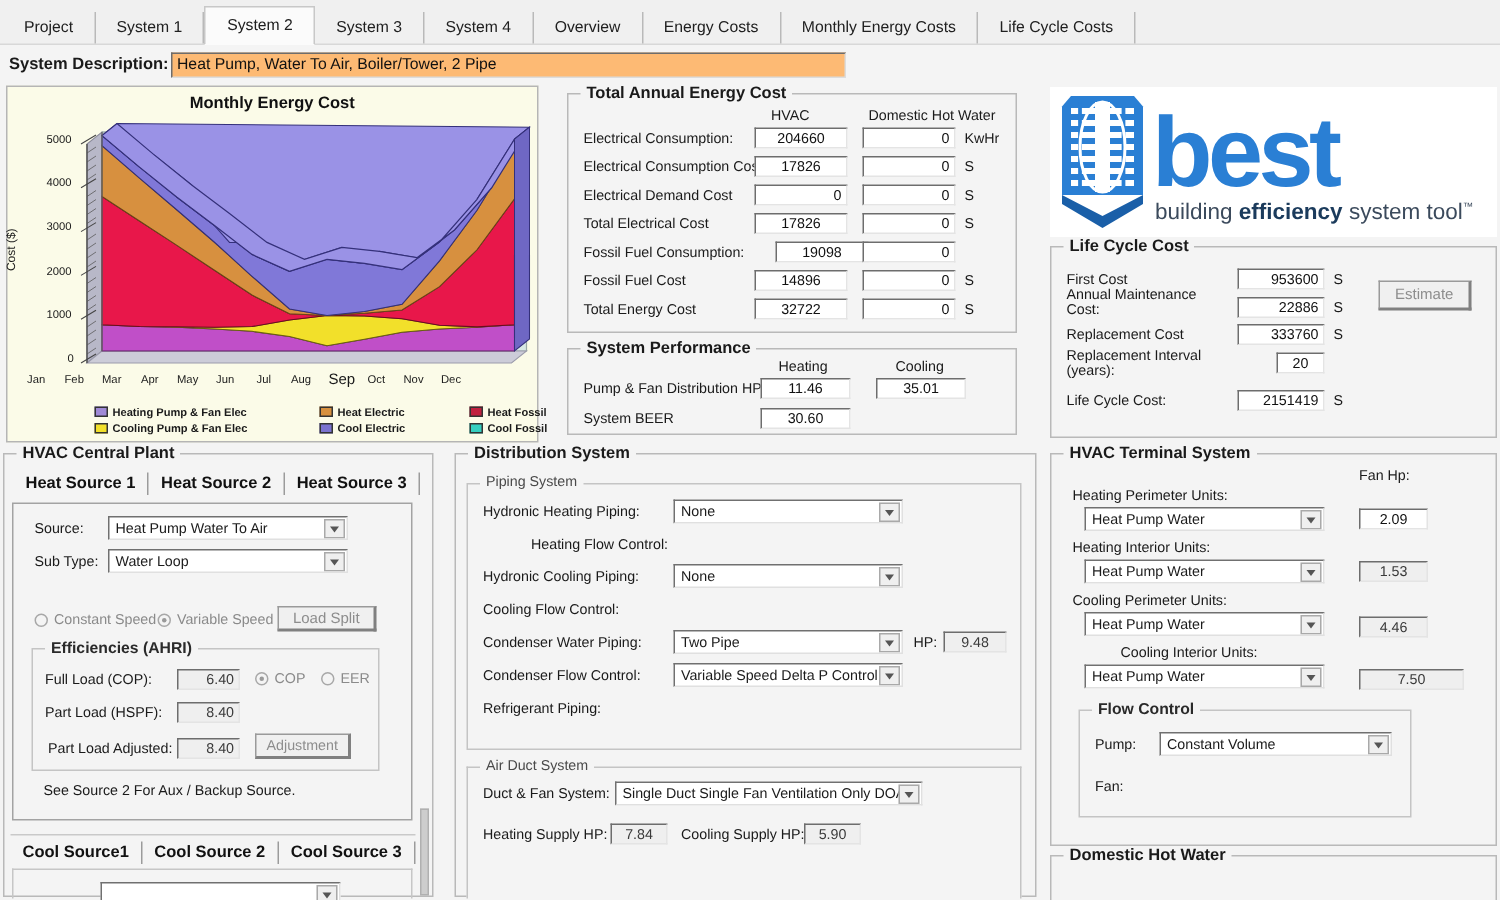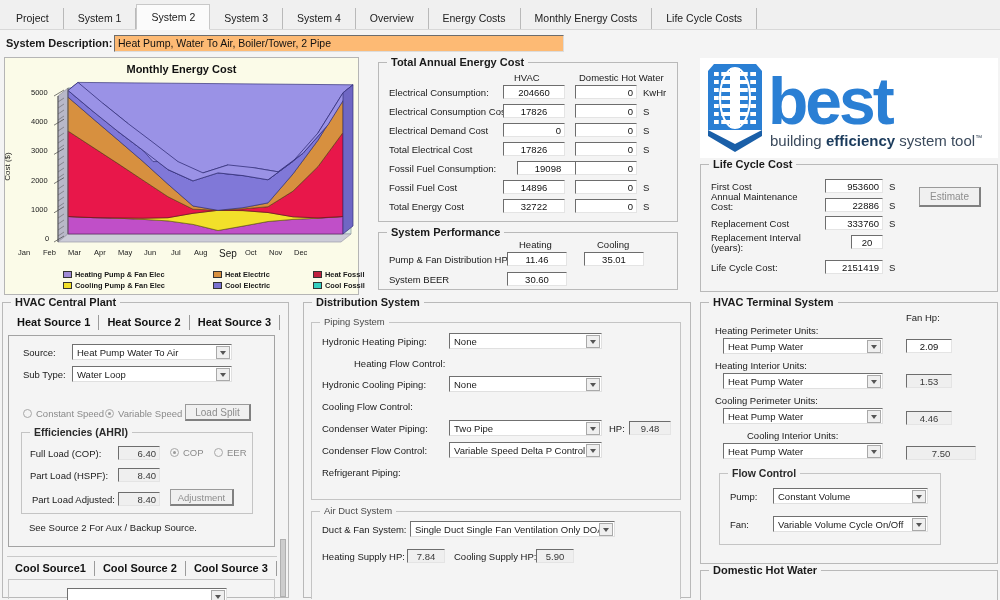--- a/index.html
+++ b/index.html
@@ -613,24 +613,20 @@
     <input class="fld ctr dis" style="left: 205px; top: 143px; width: 70px;" value="7.50">
 
     <div class="gb sub" style="left:18px; top:170px; width:222px; height:72px; background:#f4f4f4;">
       <div class="gb-title" style="font-size:10.5px; font-weight:bold; color:#2a2a2a;">Flow Control</div>
       <div class="lbl" style="left:10px; top:17px;">Pump:</div>
       <div class="combo" style="left:53px; top:14px; width:155px;">
         <span>Constant Volume</span>
         <span class="arw"></span>
       </div>
       <div class="lbl" style="left:10px; top:45px;">Fan:</div>
-      <div class="combo" style="left:53px; top:42px; width:155px;">
-        <span>Variable Volume Cycle On/Off</span>
-        <span class="arw"></span>
-      </div>
     </div>
   </div>
 
   <div class="gb" style="left:700px; top:570px; width:298px; height:30px; border-bottom:none;">
     <div class="gb-title">Domestic Hot Water</div>
   </div>
 
 </div>
 
 </body></html>

